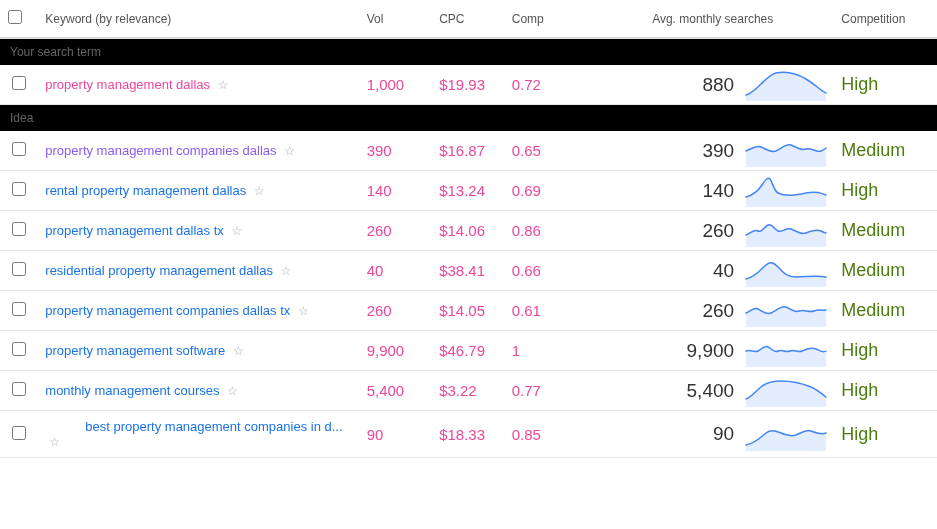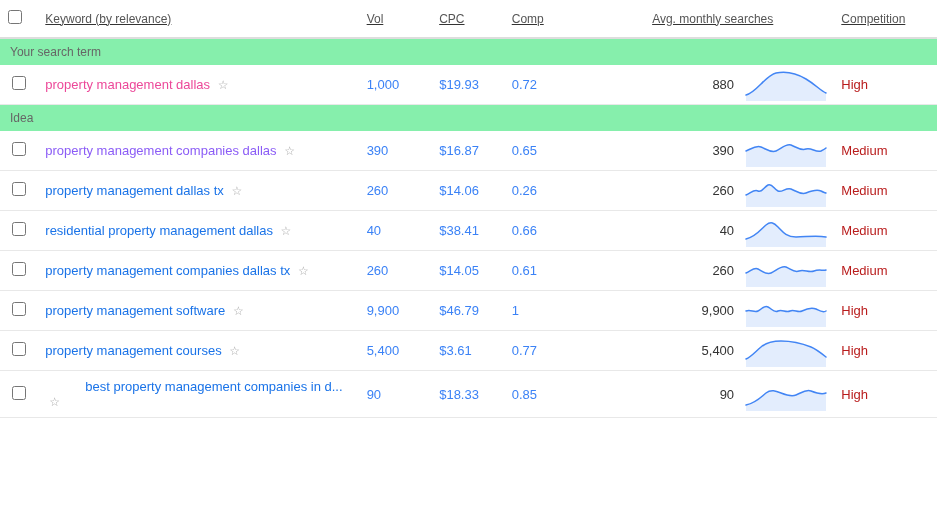--- a/index.html
+++ b/index.html
@@ -13,39 +13,38 @@
     .table-container {
       width: 937px;
       overflow: hidden;
     }
     table {
       width: 100%;
       border-collapse: collapse;
     }
     thead tr {
       border-bottom: 2px solid #ddd;
-      text-decoration: underline;
     }
     thead th {
       padding: 10px 8px;
       text-align: left;
       font-weight: normal;
       color: #555;
       font-size: 12px;
       white-space: nowrap;
     }
     thead th.keyword-col { width: 310px; }
     thead th.vol-col { width: 70px; }
     thead th.cpc-col { width: 70px; }
     thead th.comp-col { width: 70px; margin-left: 36px; }
     thead th.avg-col { width: 160px; text-align: right; padding-right: 60px; }
     thead th.competition-col { width: 100px; }
 
     .section-header td {
-      background: #86efac;
+      background: #000000;
       padding: 6px 10px;
       font-size: 12px;
       color: #666;
       font-weight: normal;
     }
     tbody tr:not(.section-header) {
       border-bottom: 1px solid #e8e8e8;
     }
     td {
       padding: 8px 8px;
@@ -60,38 +59,38 @@
       color: #1a73e8;
       font-size: 13px;
     }
     .keyword-cell .star {
       color: #aaa;
       font-size: 12px;
       margin-left: 4px;
     }
     .vol-cell, .cpc-cell, .comp-cell {
       width: 70px;
-      color: #3b82f6;
-      font-size: 13px;
+      color: #ec4899;
+      font-size: 15px;
     }
     .avg-cell {
       width: 160px;
       text-align: right;
       padding-right: 8px;
       color: #333;
-      font-size: 13px;
+      font-size: 19px;
     }
     .chart-cell {
       width: 80px;
       padding: 0 4px;
     }
     .competition-cell {
       width: 100px;
-      color: #b91c1c;
-      font-size: 13px;
+      color: #4d7c0f;
+      font-size: 18px;
     }
     svg.sparkline {
       width: 80px;
       height: 36px;
       overflow: visible;
     }
     input[type="checkbox"] {
       width: 14px;
       height: 14px;
       cursor: pointer;
@@ -160,26 +159,44 @@
     <path d="M0,20 C5,18 10,14 15,16 C20,18 25,22 30,20 C35,18 40,12 45,14 C50,16 55,20 60,18 C65,16 70,22 75,20 C77,19 79,18 80,17 L80,36 L0,36 Z" fill="rgba(66,133,244,0.15)" stroke="none"></path>
     <path d="M0,20 C5,18 10,14 15,16 C20,18 25,22 30,20 C35,18 40,12 45,14 C50,16 55,20 60,18 C65,16 70,22 75,20 C77,19 79,18 80,17" fill="none" stroke="#4285f4" stroke-width="1.5" stroke-linejoin="round" stroke-linecap="round"></path>
   </svg></td>
       <td class="competition-cell">Medium</td>
     </tr>
         <tr>
       <td class="checkbox-cell">
         <input type="checkbox" style="">
       </td>
       <td class="keyword-cell">
+        <span style="color:#1a73e8;cursor:pointer;">rental property management dallas</span>
+        <span class="star">☆</span>
+      </td>
+      <td class="vol-cell">140</td>
+      <td class="cpc-cell">$13.24</td>
+      <td class="comp-cell">0.69</td>
+      <td class="avg-cell">140</td>
+      <td class="chart-cell"><svg class="sparkline" viewBox="0 0 80 36" xmlns="http://www.w3.org/2000/svg">
+    <path d="M0,26 C8,24 12,20 16,14 C20,8 22,6 24,8 C26,10 28,20 32,22 C40,26 50,24 60,22 C70,20 75,22 80,24 L80,36 L0,36 Z" fill="rgba(66,133,244,0.15)" stroke="none"></path>
+    <path d="M0,26 C8,24 12,20 16,14 C20,8 22,6 24,8 C26,10 28,20 32,22 C40,26 50,24 60,22 C70,20 75,22 80,24" fill="none" stroke="#4285f4" stroke-width="1.5" stroke-linejoin="round" stroke-linecap="round"></path>
+  </svg></td>
+      <td class="competition-cell">High</td>
+    </tr>
+        <tr>
+      <td class="checkbox-cell">
+        <input type="checkbox" style="">
+      </td>
+      <td class="keyword-cell">
         <span style="color:#1a73e8;cursor:pointer;">property management dallas tx</span>
         <span class="star">☆</span>
       </td>
       <td class="vol-cell">260</td>
       <td class="cpc-cell">$14.06</td>
-      <td class="comp-cell">0.26</td>
+      <td class="comp-cell">0.86</td>
       <td class="avg-cell">260</td>
       <td class="chart-cell"><svg class="sparkline" viewBox="0 0 80 36" xmlns="http://www.w3.org/2000/svg">
     <path d="M0,24 C5,22 8,18 12,20 C16,22 18,16 22,14 C26,12 28,18 32,20 C36,22 40,16 45,18 C50,20 55,24 60,22 C65,20 70,18 75,20 C77,21 79,22 80,22 L80,36 L0,36 Z" fill="rgba(66,133,244,0.15)" stroke="none"></path>
     <path d="M0,24 C5,22 8,18 12,20 C16,22 18,16 22,14 C26,12 28,18 32,20 C36,22 40,16 45,18 C50,20 55,24 60,22 C65,20 70,18 75,20 C77,21 79,22 80,22" fill="none" stroke="#4285f4" stroke-width="1.5" stroke-linejoin="round" stroke-linecap="round"></path>
   </svg></td>
       <td class="competition-cell">Medium</td>
     </tr>
         <tr>
       <td class="checkbox-cell">
         <input type="checkbox" style="">
@@ -232,25 +249,25 @@
     <path d="M0,20 C5,18 8,22 12,20 C16,18 18,14 22,16 C26,18 28,22 32,20 C36,18 40,22 44,20 C48,18 52,22 56,20 C60,18 65,16 70,18 C74,20 77,22 80,20 L80,36 L0,36 Z" fill="rgba(66,133,244,0.15)" stroke="none"></path>
     <path d="M0,20 C5,18 8,22 12,20 C16,18 18,14 22,16 C26,18 28,22 32,20 C36,18 40,22 44,20 C48,18 52,22 56,20 C60,18 65,16 70,18 C74,20 77,22 80,20" fill="none" stroke="#4285f4" stroke-width="1.5" stroke-linejoin="round" stroke-linecap="round"></path>
   </svg></td>
       <td class="competition-cell">High</td>
     </tr>
         <tr>
       <td class="checkbox-cell">
         <input type="checkbox" style="">
       </td>
       <td class="keyword-cell">
-        <span style="color:#1a73e8;cursor:pointer;">property management courses</span>
+        <span style="color:#1a73e8;cursor:pointer;">monthly management courses</span>
         <span class="star">☆</span>
       </td>
       <td class="vol-cell">5,400</td>
-      <td class="cpc-cell">$3.61</td>
+      <td class="cpc-cell">$3.22</td>
       <td class="comp-cell">0.77</td>
       <td class="avg-cell">5,400</td>
       <td class="chart-cell"><svg class="sparkline" viewBox="0 0 80 36" xmlns="http://www.w3.org/2000/svg">
     <path d="M0,28 C5,26 10,20 15,16 C20,12 25,10 35,10 C45,10 55,12 65,16 C70,18 75,22 80,26 L80,36 L0,36 Z" fill="rgba(66,133,244,0.15)" stroke="none"></path>
     <path d="M0,28 C5,26 10,20 15,16 C20,12 25,10 35,10 C45,10 55,12 65,16 C70,18 75,22 80,26" fill="none" stroke="#4285f4" stroke-width="1.5" stroke-linejoin="round" stroke-linecap="round"></path>
   </svg></td>
       <td class="competition-cell">High</td>
     </tr>
         <tr>
       <td class="checkbox-cell">

